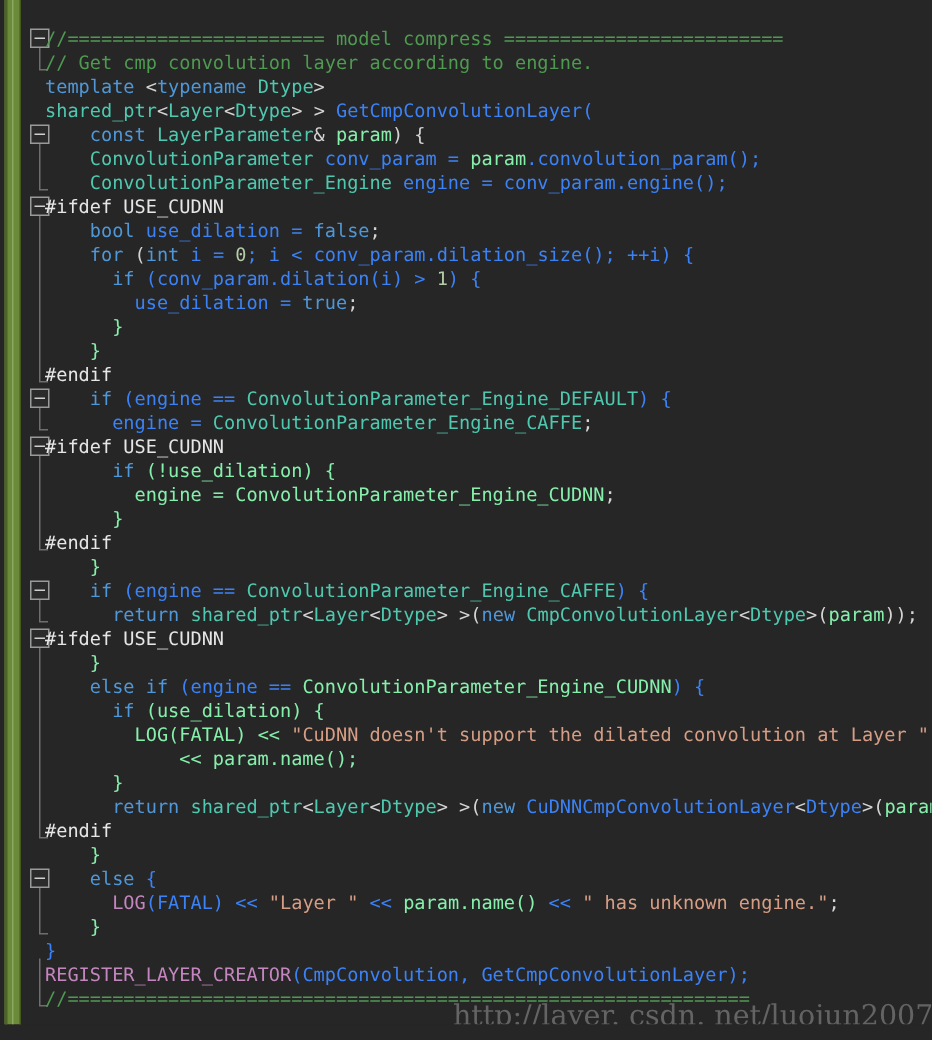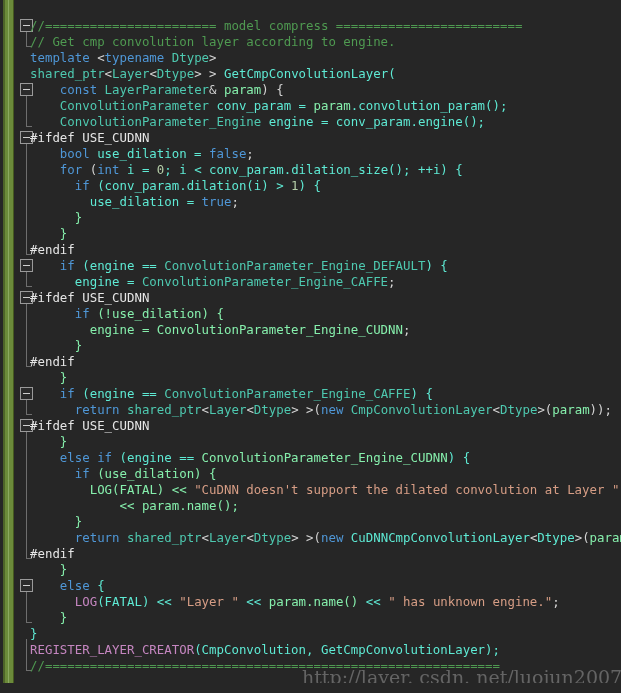--- a/index.html
+++ b/index.html
@@ -87,21 +87,21 @@
     line-height: 16px;
     white-space: pre;
     letter-spacing: 0px;
   }
   .line {
     height: 16px;
     white-space: pre;
   }
 
   
-  .t-plain   { color: #5eead4; }
+  .t-plain   { color: #3b82f6; }
   .t-comment { color: #4f9a51; }
   .t-kw      { color: #4f97d7; }
   .t-type    { color: #4ec9b0; }
   .t-pp      { color: #e6e6e6; }
   .t-str     { color: #d69d85; }
   .t-macro   { color: #c586c0; }
   .t-var     { color: #86efac; }
   .t-num     { color: #b5cea8; }
   .t-punc    { color: #d4d4d4; }
 

